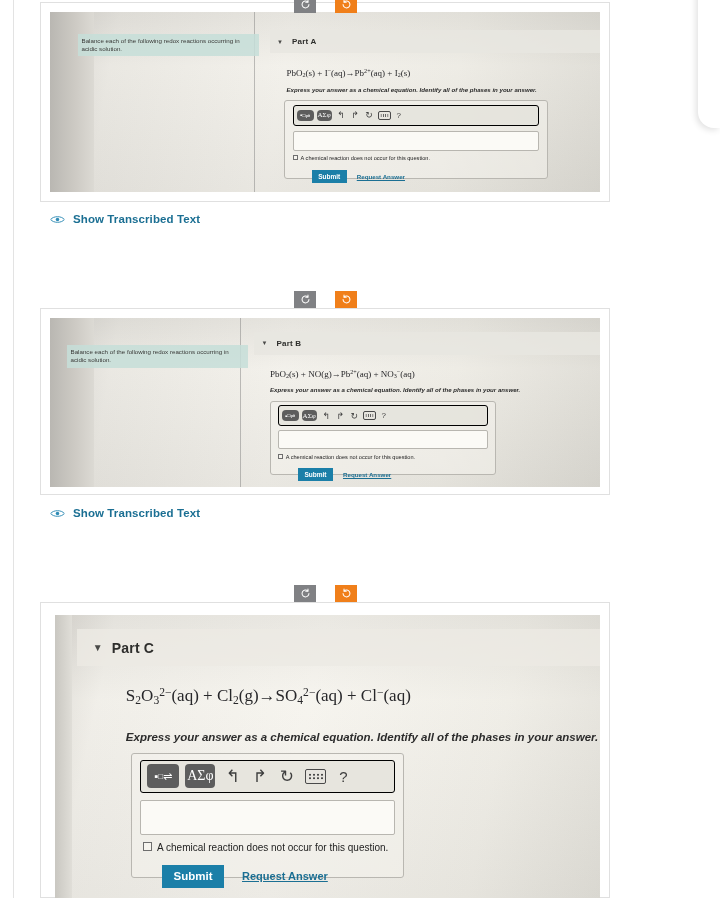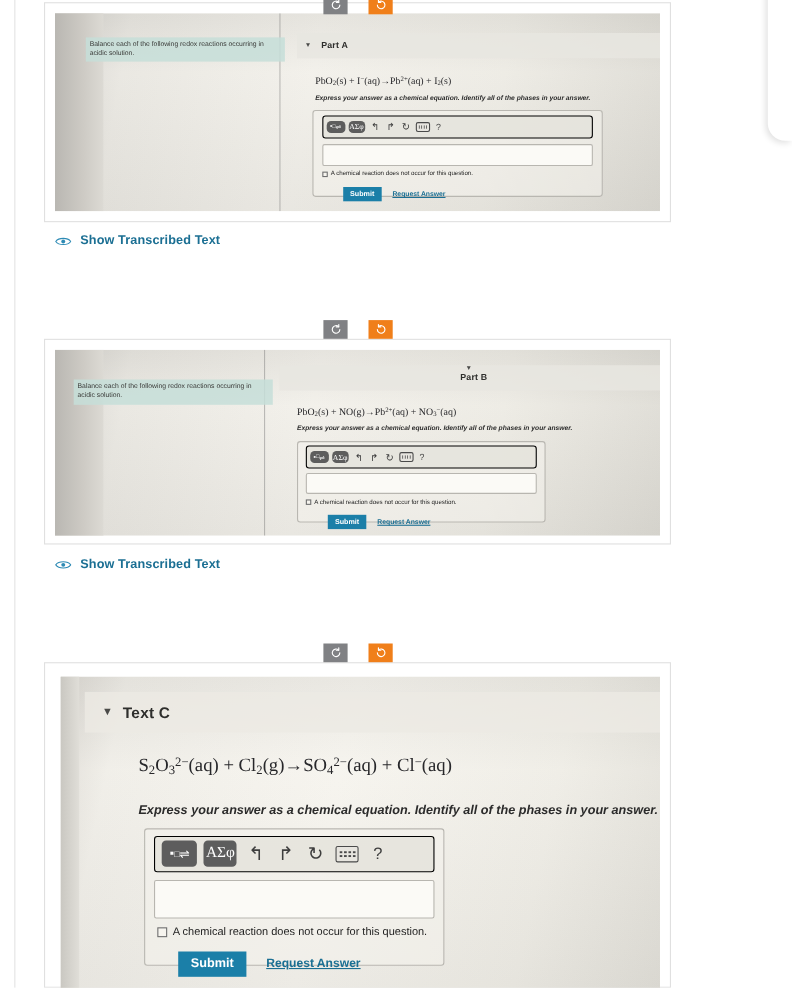--- a/index.html
+++ b/index.html
@@ -210,21 +210,20 @@
     right: 3%;
     background: #fbfaf6;
     border: 1px solid #b8b6b0;
     border-radius: 2px;
     box-sizing: border-box;
   }
 
   .cbrow {
     position: absolute;
     display: flex;
-    align-items: center;
     color: #232323;
     white-space: nowrap;
   }
   .cbox {
     border: 1px solid #6e6e6e;
     background: #f6f4ee;
     flex: none;
     box-sizing: border-box;
   }
 
@@ -357,21 +356,21 @@
   </div>
 
   <div class="photo-card" style="left:40px; top:308px; width:570px; height:187px;">
     <div class="photo-inner" style="left:9px; top:9px; width:550px; height:169px;">
       <div class="scan"></div>
       <div class="spine"></div>
       <div class="gutter-line" style="left:34.5%;"></div>
 
       <div class="prompt" style="left:3%; top:16%; width:33%; font-size:6.2px;">Balance each of the following redox reactions occurring in acidic solution.</div>
 
-      <div class="part-strip" style="left:37%; right:0; top:8%; height:14%; padding-left:8px;flex-direction:column;">
+      <div class="part-strip" style="left:37%; right:0; top:8%; height:14%; padding-left:8px;">
         <span class="caret" style="font-size:6px;">▼</span>
         <span class="part-label" style="font-size:8px;">Part B</span>
       </div>
 
       <div class="equation" style="left:40%; top:30%; font-size:9px;">PbO<sub>2</sub>(s) + NO(g)→Pb<sup>2+</sup>(aq) + NO<sub>3</sub><sup>−</sup>(aq)</div>
 
       <div class="instruction" style="left:40%; top:40.5%; font-size:6.1px;">Express your answer as a chemical equation. Identify all of the phases in your answer.</div>
 
       <div class="answer-box" style="left:40%; top:49%; width:41%; height:44%;">
         <div class="toolbar" style="top:5%; height:28%;">
@@ -422,21 +421,21 @@
     </button>
   </div>
 
   <div class="photo-card" style="left:40px; top:602px; width:570px; height:296px;">
     <div class="photo-inner" style="left:14px; top:12px; width:545px; height:284px;">
       <div class="scan" style="background:linear-gradient(102deg,#dcd9d3 0%,#f0eee8 10%,#f6f4ee 45%,#efedE6 78%,#e2e0d9 100%);"></div>
       <div class="spine" style="width:3.2%; background:linear-gradient(90deg,#c9c7c1,#e0ded8);"></div>
 
       <div class="part-strip" style="left:4%; right:0; top:5%; height:13%; padding-left:16px; background:rgba(236,234,228,0.8);">
         <span class="caret" style="font-size:10px;">▼</span>
-        <span class="part-label" style="font-size:14px;">Text C</span>
+        <span class="part-label" style="font-size:14px;">Part C</span>
       </div>
 
       <div class="equation" style="left:13%; top:25%; font-size:17px;">S<sub>2</sub>O<sub>3</sub><sup>2−</sup>(aq) + Cl<sub>2</sub>(g)→SO<sub>4</sub><sup>2−</sup>(aq) + Cl<sup>−</sup>(aq)</div>
 
       <div class="instruction" style="left:13%; top:41%; font-size:11.5px;">Express your answer as a chemical equation. Identify all of the phases in your answer.</div>
 
       <div class="answer-box" style="left:14%; top:48.5%; width:50%; height:44%;">
         <div class="toolbar" style="top:5%; height:27%;">
           <span class="tb-btn" style="width:32px;height:24px;margin-left:6px;font-size:11px;">▪<sup style="font-size:8px">□</sup>⇌</span>
           <span class="tb-btn" style="width:30px;height:24px;margin-left:6px;font-size:14px;">ΑΣφ</span>

